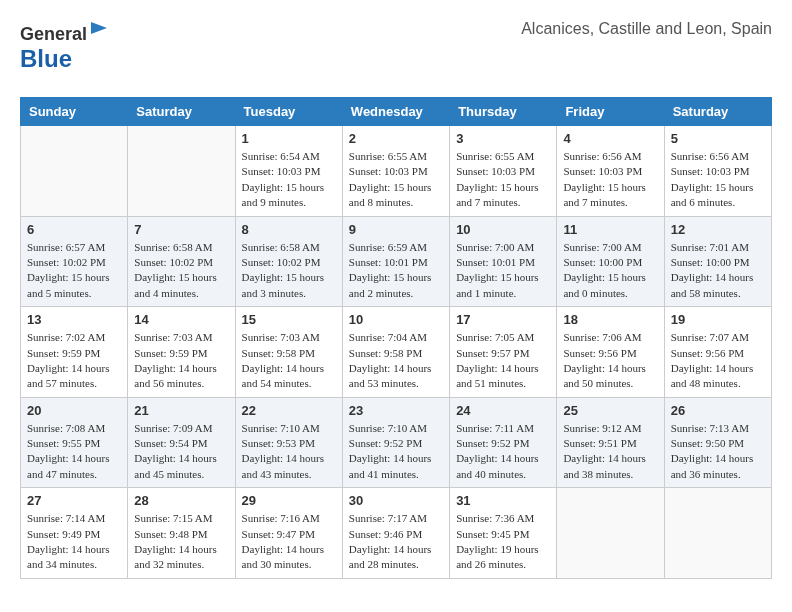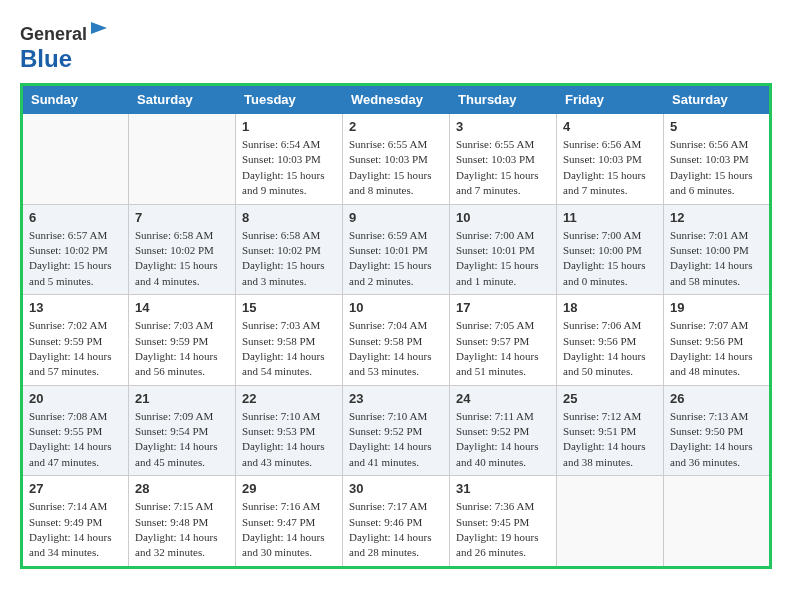--- a/index.html
+++ b/index.html
@@ -7,21 +7,21 @@
       font-family: Arial, sans-serif;
       background: #fff;
       width: 792px;
       min-height: 612px;
       padding: 20px;
     }
     .header-area {
       display: flex;
       justify-content: space-between;
       align-items: flex-start;
-      margin-bottom: 10px;
+      margin-bottom: 24px;
     }
     .logo {
       display: flex;
       align-items: center;
     }
     .logo-text-general {
       font-size: 18px;
       font-weight: bold;
       color: #333;
     }
@@ -43,21 +43,21 @@
       font-weight: bold;
       color: #333;
     }
     .location-title {
       font-size: 16px;
       color: #555;
     }
     .calendar {
       width: 100%;
       border-collapse: collapse;
-      border: 3px solid #22c55e;
+      border: 1px solid #22c55e;
     }
     .calendar th {
       background-color: #2b7bbf;
       color: #fff;
       text-align: left;
       padding: 6px 8px;
       font-size: 13px;
       border: 1px solid #2b7bbf;
     }
     .calendar td {
@@ -99,20 +99,21 @@
         <span class="logo-text-general">General</span><svg class="logo-icon" viewBox="0 0 20 20">
             <polygon points="2,2 18,8 2,14" fill="#2b7bbf"></polygon>
           </svg>
       </div>
       <div>
         <span class="logo-text-blue">Blue</span>
       </div>
     </div>
   </div>
   <div class="title-area">
+    <div class="location-title">Alcanices, Castille and Leon, Spain</div>
   </div>
 </div>
 
 <table class="calendar">
   <thead>
     <tr>
       <th>Sunday</th>
       <th>Saturday</th>
       <th>Tuesday</th>
       <th>Wednesday</th>
@@ -222,21 +223,21 @@
         <td>
           <span class="day-number">23</span>
           <div class="day-info"><span>Sunrise: 7:10 AM</span><br><span>Sunset: 9:52 PM</span><br><span>Daylight: 14 hours and 41 minutes.</span></div>
         </td>
         <td>
           <span class="day-number">24</span>
           <div class="day-info"><span>Sunrise: 7:11 AM</span><br><span>Sunset: 9:52 PM</span><br><span>Daylight: 14 hours and 40 minutes.</span></div>
         </td>
         <td>
           <span class="day-number">25</span>
-          <div class="day-info"><span>Sunrise: 7:12 AM</span><br><span>Sunset: 9:51 PM</span><br><span>Daylight: 14 hours and 38 minutes.</span></div>
+          <div class="day-info"><span>Sunrise: 9:12 AM</span><br><span>Sunset: 9:51 PM</span><br><span>Daylight: 14 hours and 38 minutes.</span></div>
         </td>
         <td>
           <span class="day-number">26</span>
           <div class="day-info"><span>Sunrise: 7:13 AM</span><br><span>Sunset: 9:50 PM</span><br><span>Daylight: 14 hours and 36 minutes.</span></div>
         </td>
       </tr>
       <tr>
         <td>
           <span class="day-number">27</span>
           <div class="day-info"><span>Sunrise: 7:14 AM</span><br><span>Sunset: 9:49 PM</span><br><span>Daylight: 14 hours and 34 minutes.</span></div>

